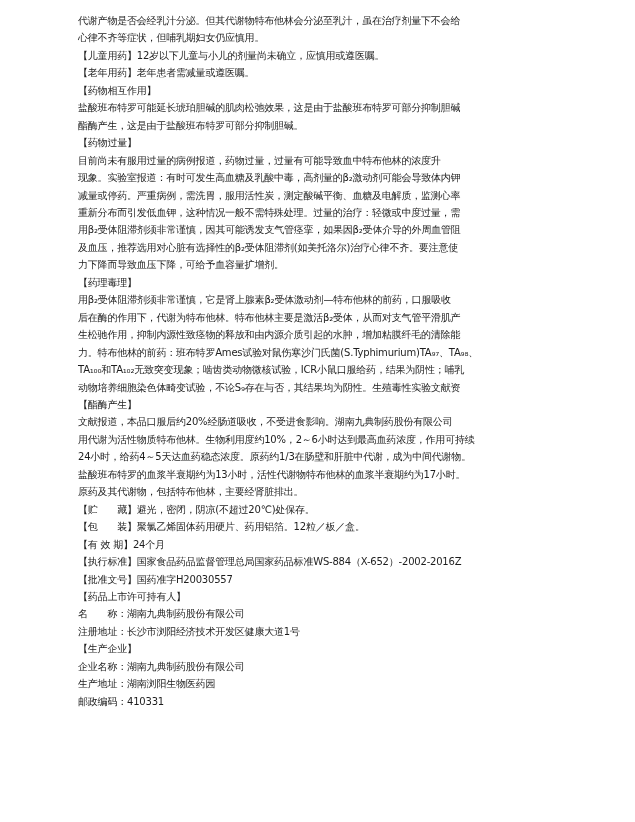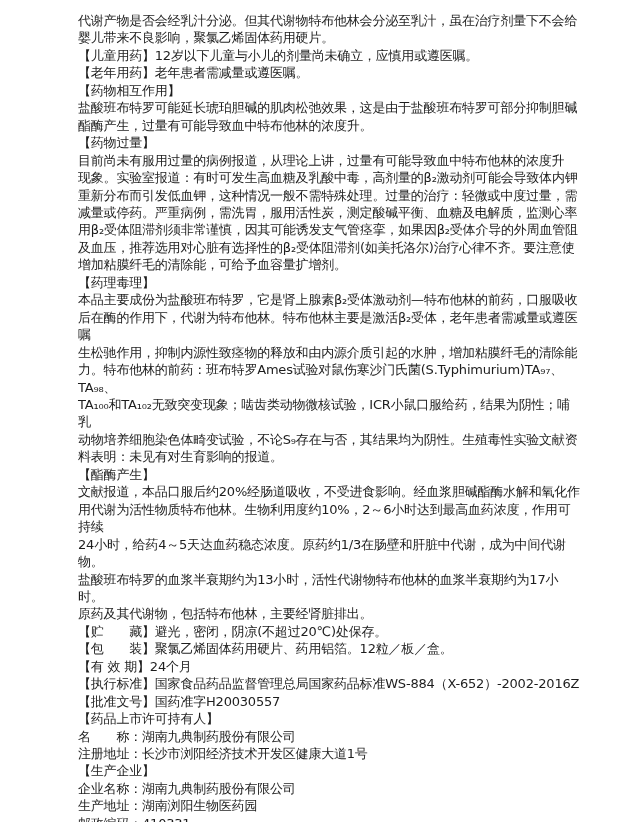--- a/index.html
+++ b/index.html
@@ -15,59 +15,58 @@
     overflow: hidden;
     font-family: "DejaVu Sans", sans-serif;
   }
   .doc {
     position: absolute;
     left: 78px;
     top: 12px;
     width: 503px;
   }
   .ln {
-    font-size: 13px;
+    font-size: 10px;
     line-height: 17.45px;
     min-height: 17.45px;
     color: #1d1d1d;
     letter-spacing: -0.2px;
     white-space: pre-wrap;
     font-weight: 400;
   }
 </style>
 </head>
 <body>
 
 <div class="page">
   <div class="doc">
     <div class="ln">代谢产物是否会经乳汁分泌。但其代谢物特布他林会分泌至乳汁，虽在治疗剂量下不会给</div>
-    <div class="ln">婴儿带来不良影响，聚氯乙烯固体药用硬片。</div>
+    <div class="ln">心律不齐等症状，但哺乳期妇女仍应慎用。</div>
     <div class="ln">【儿童用药】12岁以下儿童与小儿的剂量尚未确立，应慎用或遵医嘱。</div>
     <div class="ln">【老年用药】老年患者需减量或遵医嘱。</div>
     <div class="ln">【药物相互作用】</div>
     <div class="ln">盐酸班布特罗可能延长琥珀胆碱的肌肉松弛效果，这是由于盐酸班布特罗可部分抑制胆碱</div>
-    <div class="ln">酯酶产生，过量有可能导致血中特布他林的浓度升。</div>
+    <div class="ln">酯酶产生，这是由于盐酸班布特罗可部分抑制胆碱。</div>
     <div class="ln">【药物过量】</div>
-    <div class="ln">目前尚未有服用过量的病例报道，从理论上讲，过量有可能导致血中特布他林的浓度升</div>
+    <div class="ln">目前尚未有服用过量的病例报道，药物过量，过量有可能导致血中特布他林的浓度升</div>
     <div class="ln">现象。实验室报道：有时可发生高血糖及乳酸中毒，高剂量的β₂激动剂可能会导致体内钾</div>
+    <div class="ln">减量或停药。严重病例，需洗胃，服用活性炭，测定酸碱平衡、血糖及电解质，监测心率</div>
     <div class="ln">重新分布而引发低血钾，这种情况一般不需特殊处理。过量的治疗：轻微或中度过量，需</div>
-    <div class="ln">减量或停药。严重病例，需洗胃，服用活性炭，测定酸碱平衡、血糖及电解质，监测心率</div>
     <div class="ln">用β₂受体阻滞剂须非常谨慎，因其可能诱发支气管痉挛，如果因β₂受体介导的外周血管阻</div>
     <div class="ln">及血压，推荐选用对心脏有选择性的β₂受体阻滞剂(如美托洛尔)治疗心律不齐。要注意使</div>
-    <div class="ln">增加粘膜纤毛的清除能，可给予血容量扩增剂。</div>
+    <div class="ln">力下降而导致血压下降，可给予血容量扩增剂。</div>
     <div class="ln">【药理毒理】</div>
-    <div class="ln">本品主要成份为盐酸班布特罗，它是肾上腺素β₂受体激动剂—特布他林的前药，口服吸收</div>
-    <div class="ln">后在酶的作用下，代谢为特布他林。特布他林主要是激活β₂受体，老年患者需减量或遵医嘱</div>
+    <div class="ln">用β₂受体阻滞剂须非常谨慎，它是肾上腺素β₂受体激动剂—特布他林的前药，口服吸收</div>
+    <div class="ln">后在酶的作用下，代谢为特布他林。特布他林主要是激活β₂受体，从而对支气管平滑肌产</div>
     <div class="ln">生松驰作用，抑制内源性致痉物的释放和由内源介质引起的水肿，增加粘膜纤毛的清除能</div>
     <div class="ln">力。特布他林的前药：班布特罗Ames试验对鼠伤寒沙门氏菌(S.Typhimurium)TA₉₇、TA₉₈、</div>
     <div class="ln">TA₁₀₀和TA₁₀₂无致突变现象；啮齿类动物微核试验，ICR小鼠口服给药，结果为阴性；哺乳</div>
     <div class="ln">动物培养细胞染色体畸变试验，不论S₉存在与否，其结果均为阴性。生殖毒性实验文献资</div>
-    <div class="ln">料表明：未见有对生育影响的报道。</div>
     <div class="ln">【酯酶产生】</div>
-    <div class="ln">文献报道，本品口服后约20%经肠道吸收，不受进食影响。经血浆胆碱酯酶水解和氧化作</div>
+    <div class="ln">文献报道，本品口服后约20%经肠道吸收，不受进食影响。湖南九典制药股份有限公司</div>
     <div class="ln">用代谢为活性物质特布他林。生物利用度约10%，2～6小时达到最高血药浓度，作用可持续</div>
     <div class="ln">24小时，给药4～5天达血药稳态浓度。原药约1/3在肠壁和肝脏中代谢，成为中间代谢物。</div>
     <div class="ln">盐酸班布特罗的血浆半衰期约为13小时，活性代谢物特布他林的血浆半衰期约为17小时。</div>
     <div class="ln">原药及其代谢物，包括特布他林，主要经肾脏排出。</div>
     <div class="ln">【贮　　藏】避光，密闭，阴凉(不超过20℃)处保存。</div>
     <div class="ln">【包　　装】聚氯乙烯固体药用硬片、药用铝箔。12粒／板／盒。</div>
     <div class="ln">【有 效 期】24个月</div>
     <div class="ln">【执行标准】国家食品药品监督管理总局国家药品标准WS-884（X-652）-2002-2016Z</div>
     <div class="ln">【批准文号】国药准字H20030557</div>
     <div class="ln">【药品上市许可持有人】</div>

